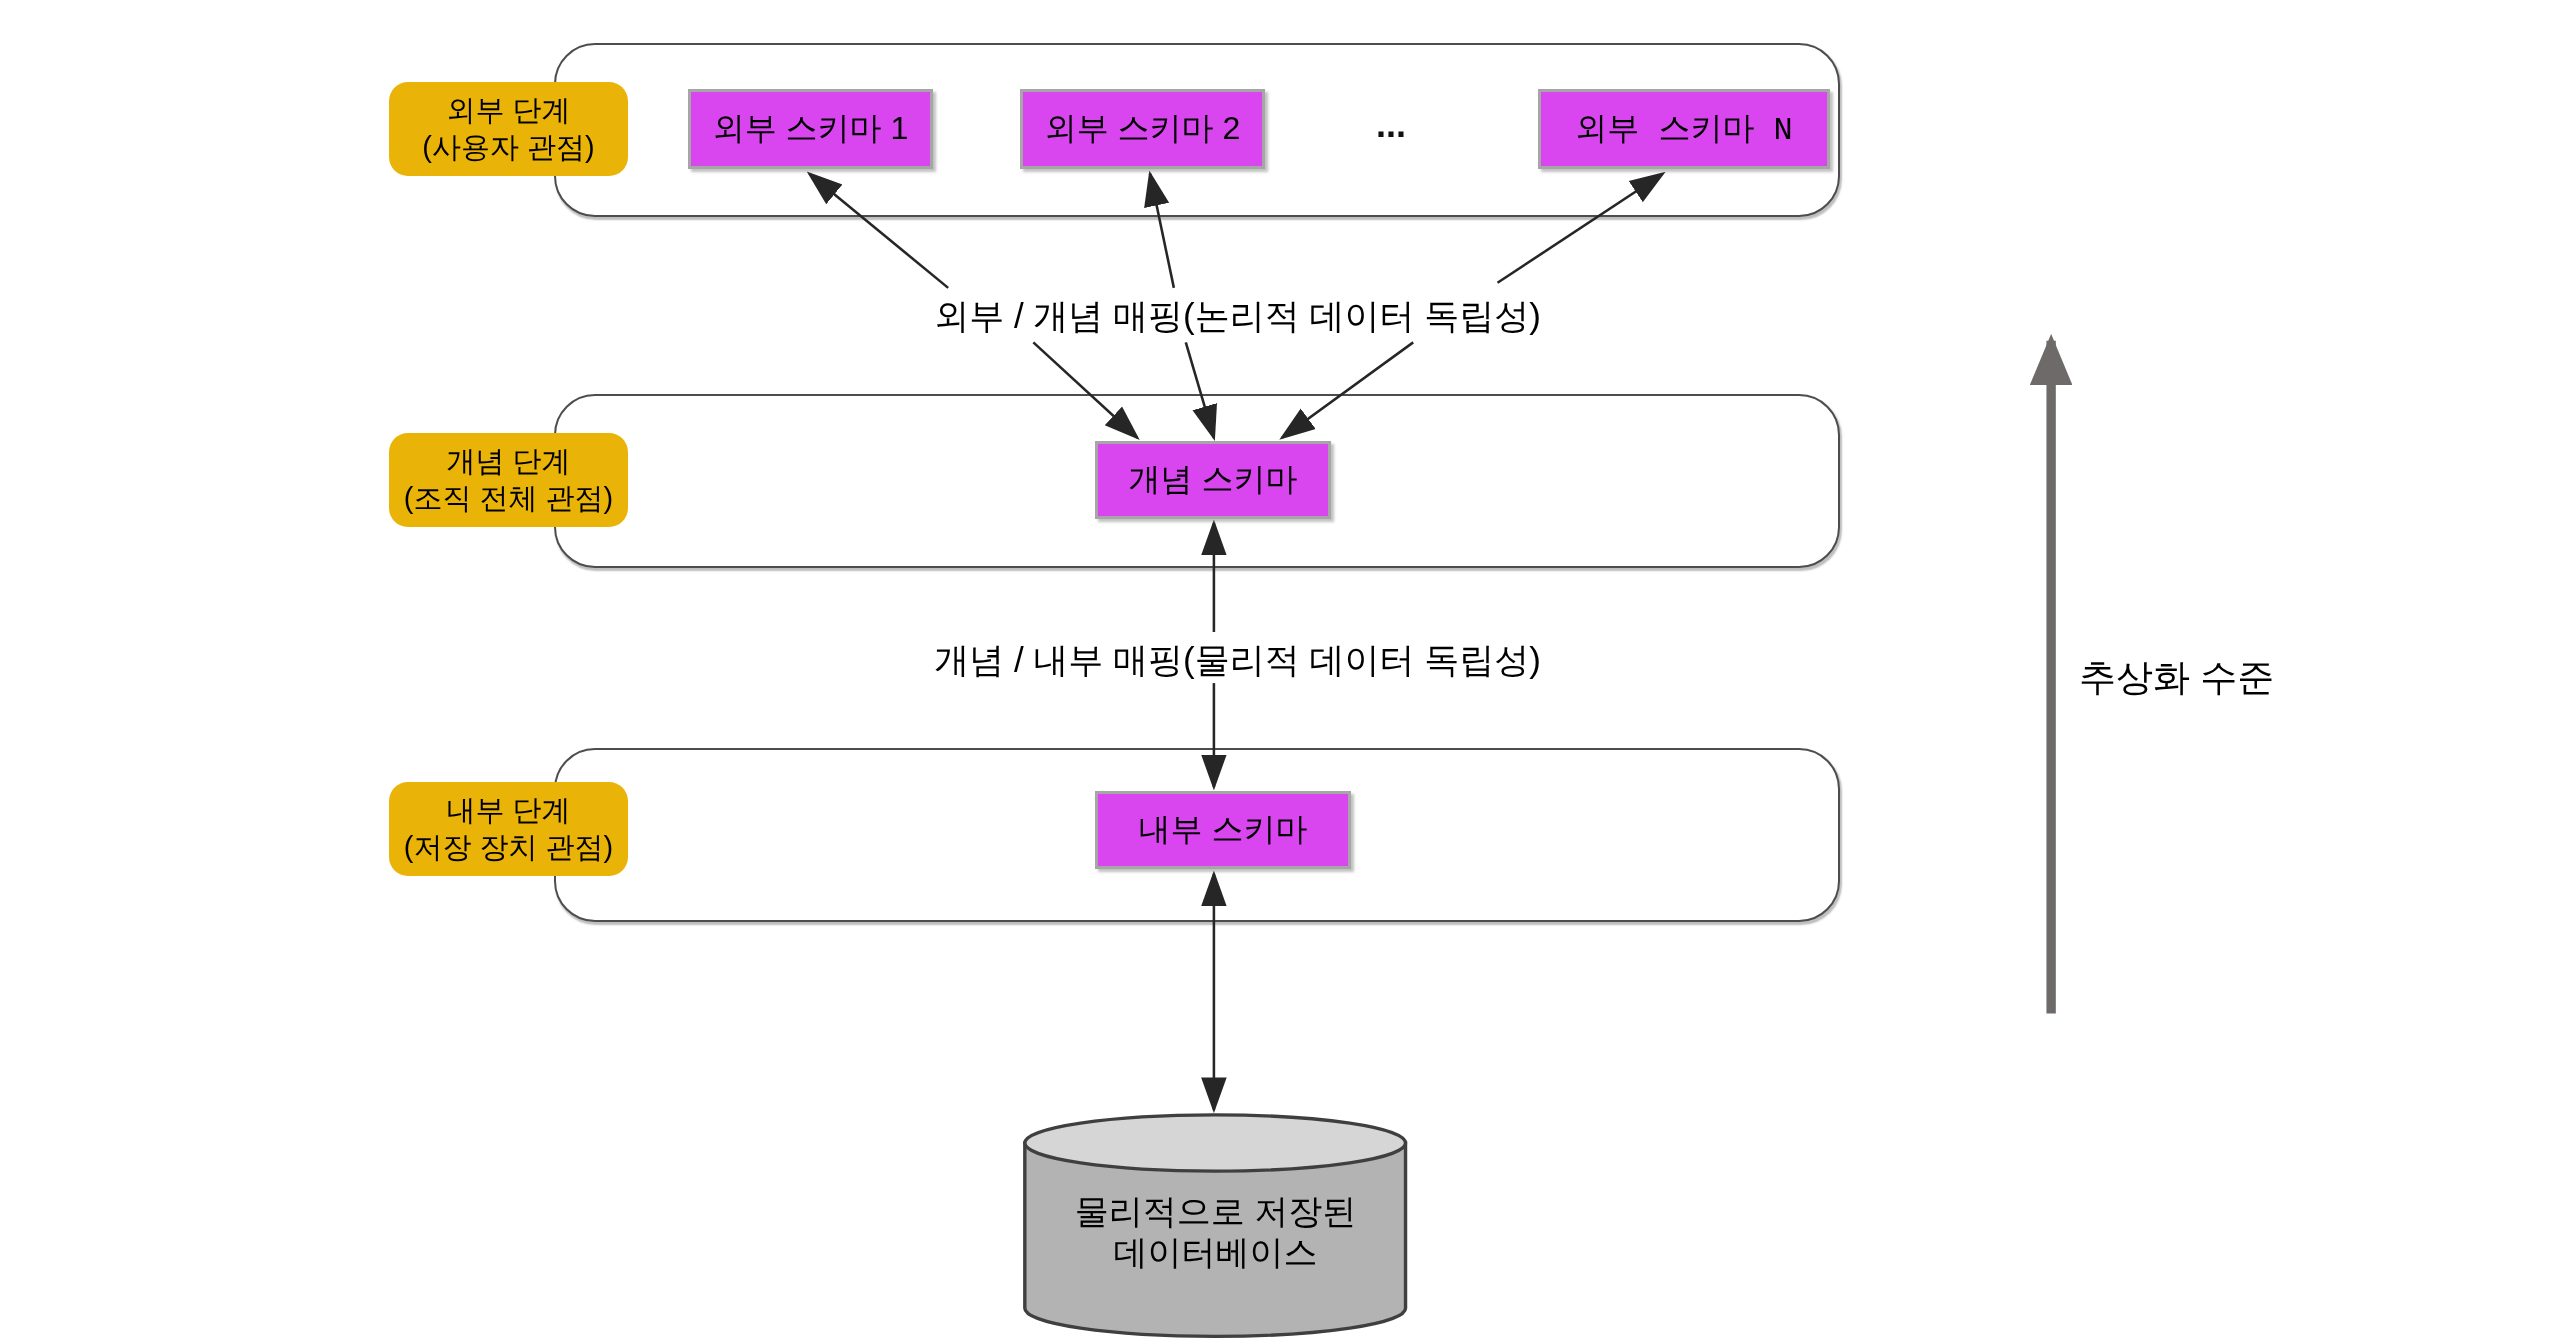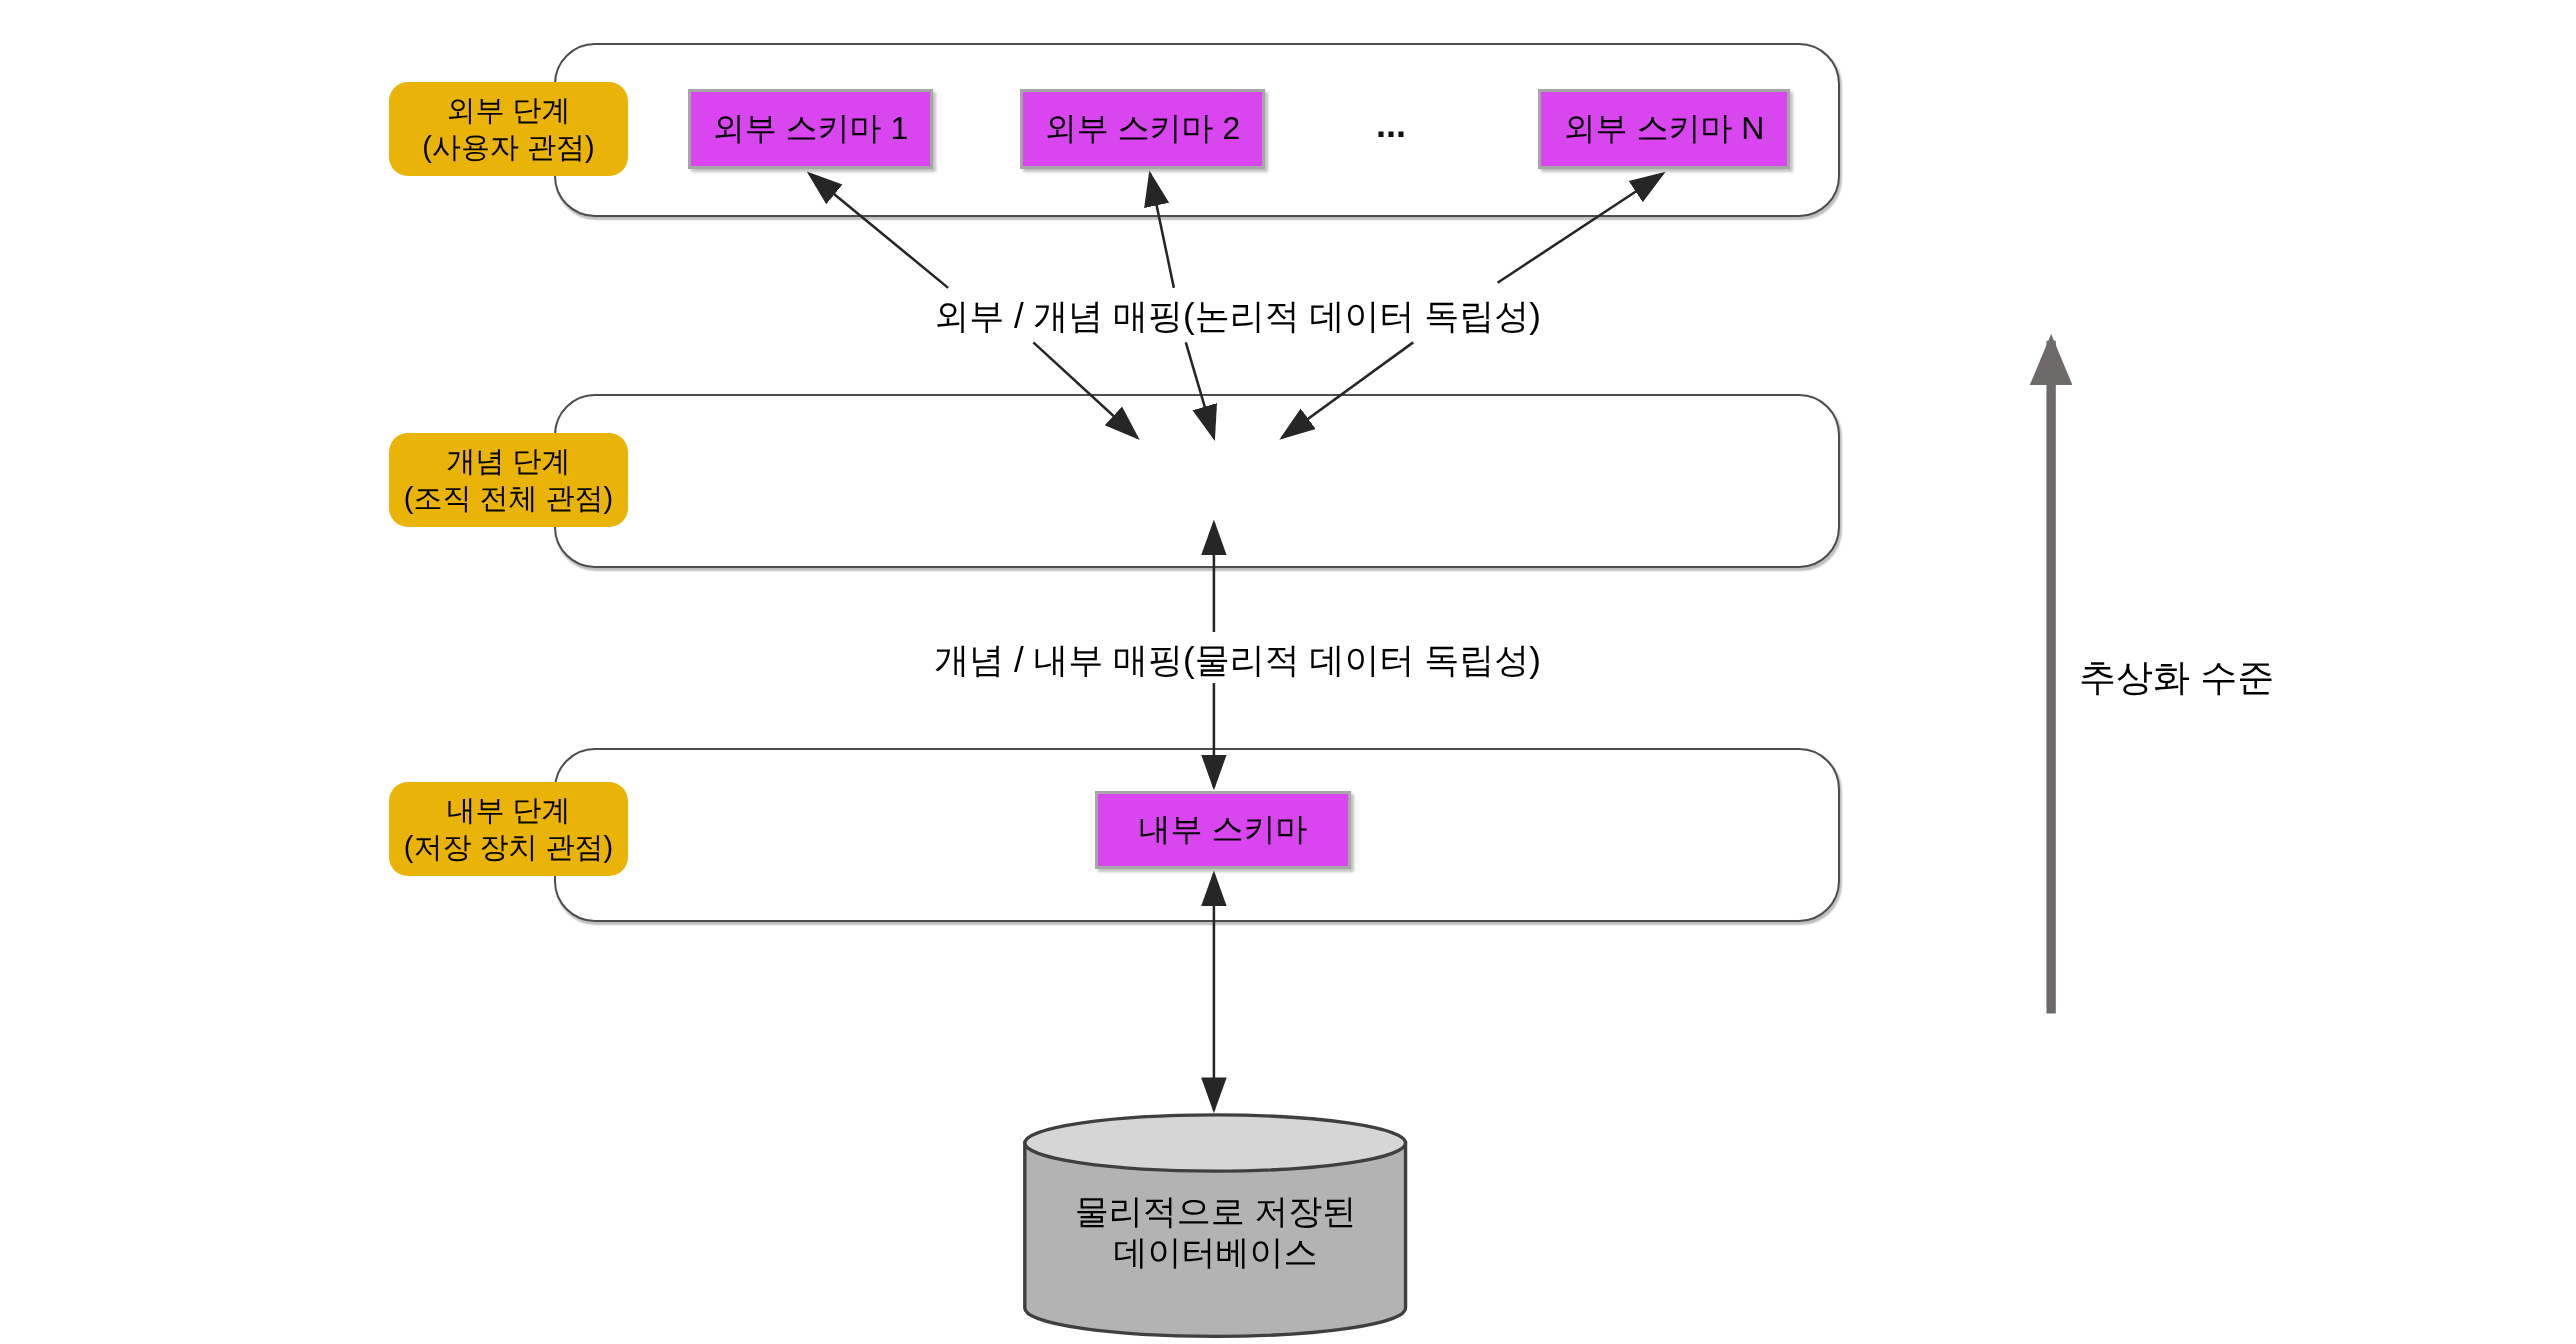--- a/index.html
+++ b/index.html
@@ -154,22 +154,23 @@
     <span>(조직 전체 관점)</span>
   </div>
   <div class="level-label" style="top:782px;">
     <span>내부 단계</span>
     <span>(저장 장치 관점)</span>
   </div>
 
   <div class="schema-box" style="left:688px;  top:89px; width:245px;">외부 스키마 1</div>
   <div class="schema-box" style="left:1020px; top:89px; width:245px;text-align:center;">외부 스키마 2</div>
   <div class="ellipsis" style="left:1376px; top:104px;">...</div>
-  <div class="schema-box" style="left:1538px; top:89px; width:252px;">외부 스키마 N</div>
+  <div class="schema-box" style="left:1538px; top:89px; width:292px;font-family:Liberation Mono, monospace;">외부 스키마 N</div>
 
+  <div class="schema-box" style="left:1095px; top:441px; width:236px; height:78px;">개념 스키마</div>
   <div class="schema-box" style="left:1095px; top:791px; width:256px; height:78px;">내부 스키마</div>
 
   <div class="mapping-text" style="left:854px; top:293px;">외부 / 개념 매핑(논리적 데이터 독립성)</div>
   <div class="mapping-text" style="left:854px; top:637px;">개념 / 내부 매핑(물리적 데이터 독립성)</div>
 
   <div id="axis-label">추상화 수준</div>
 
   <div id="db-text">
     <span>물리적으로 저장된</span>
     <span>데이터베이스</span>

